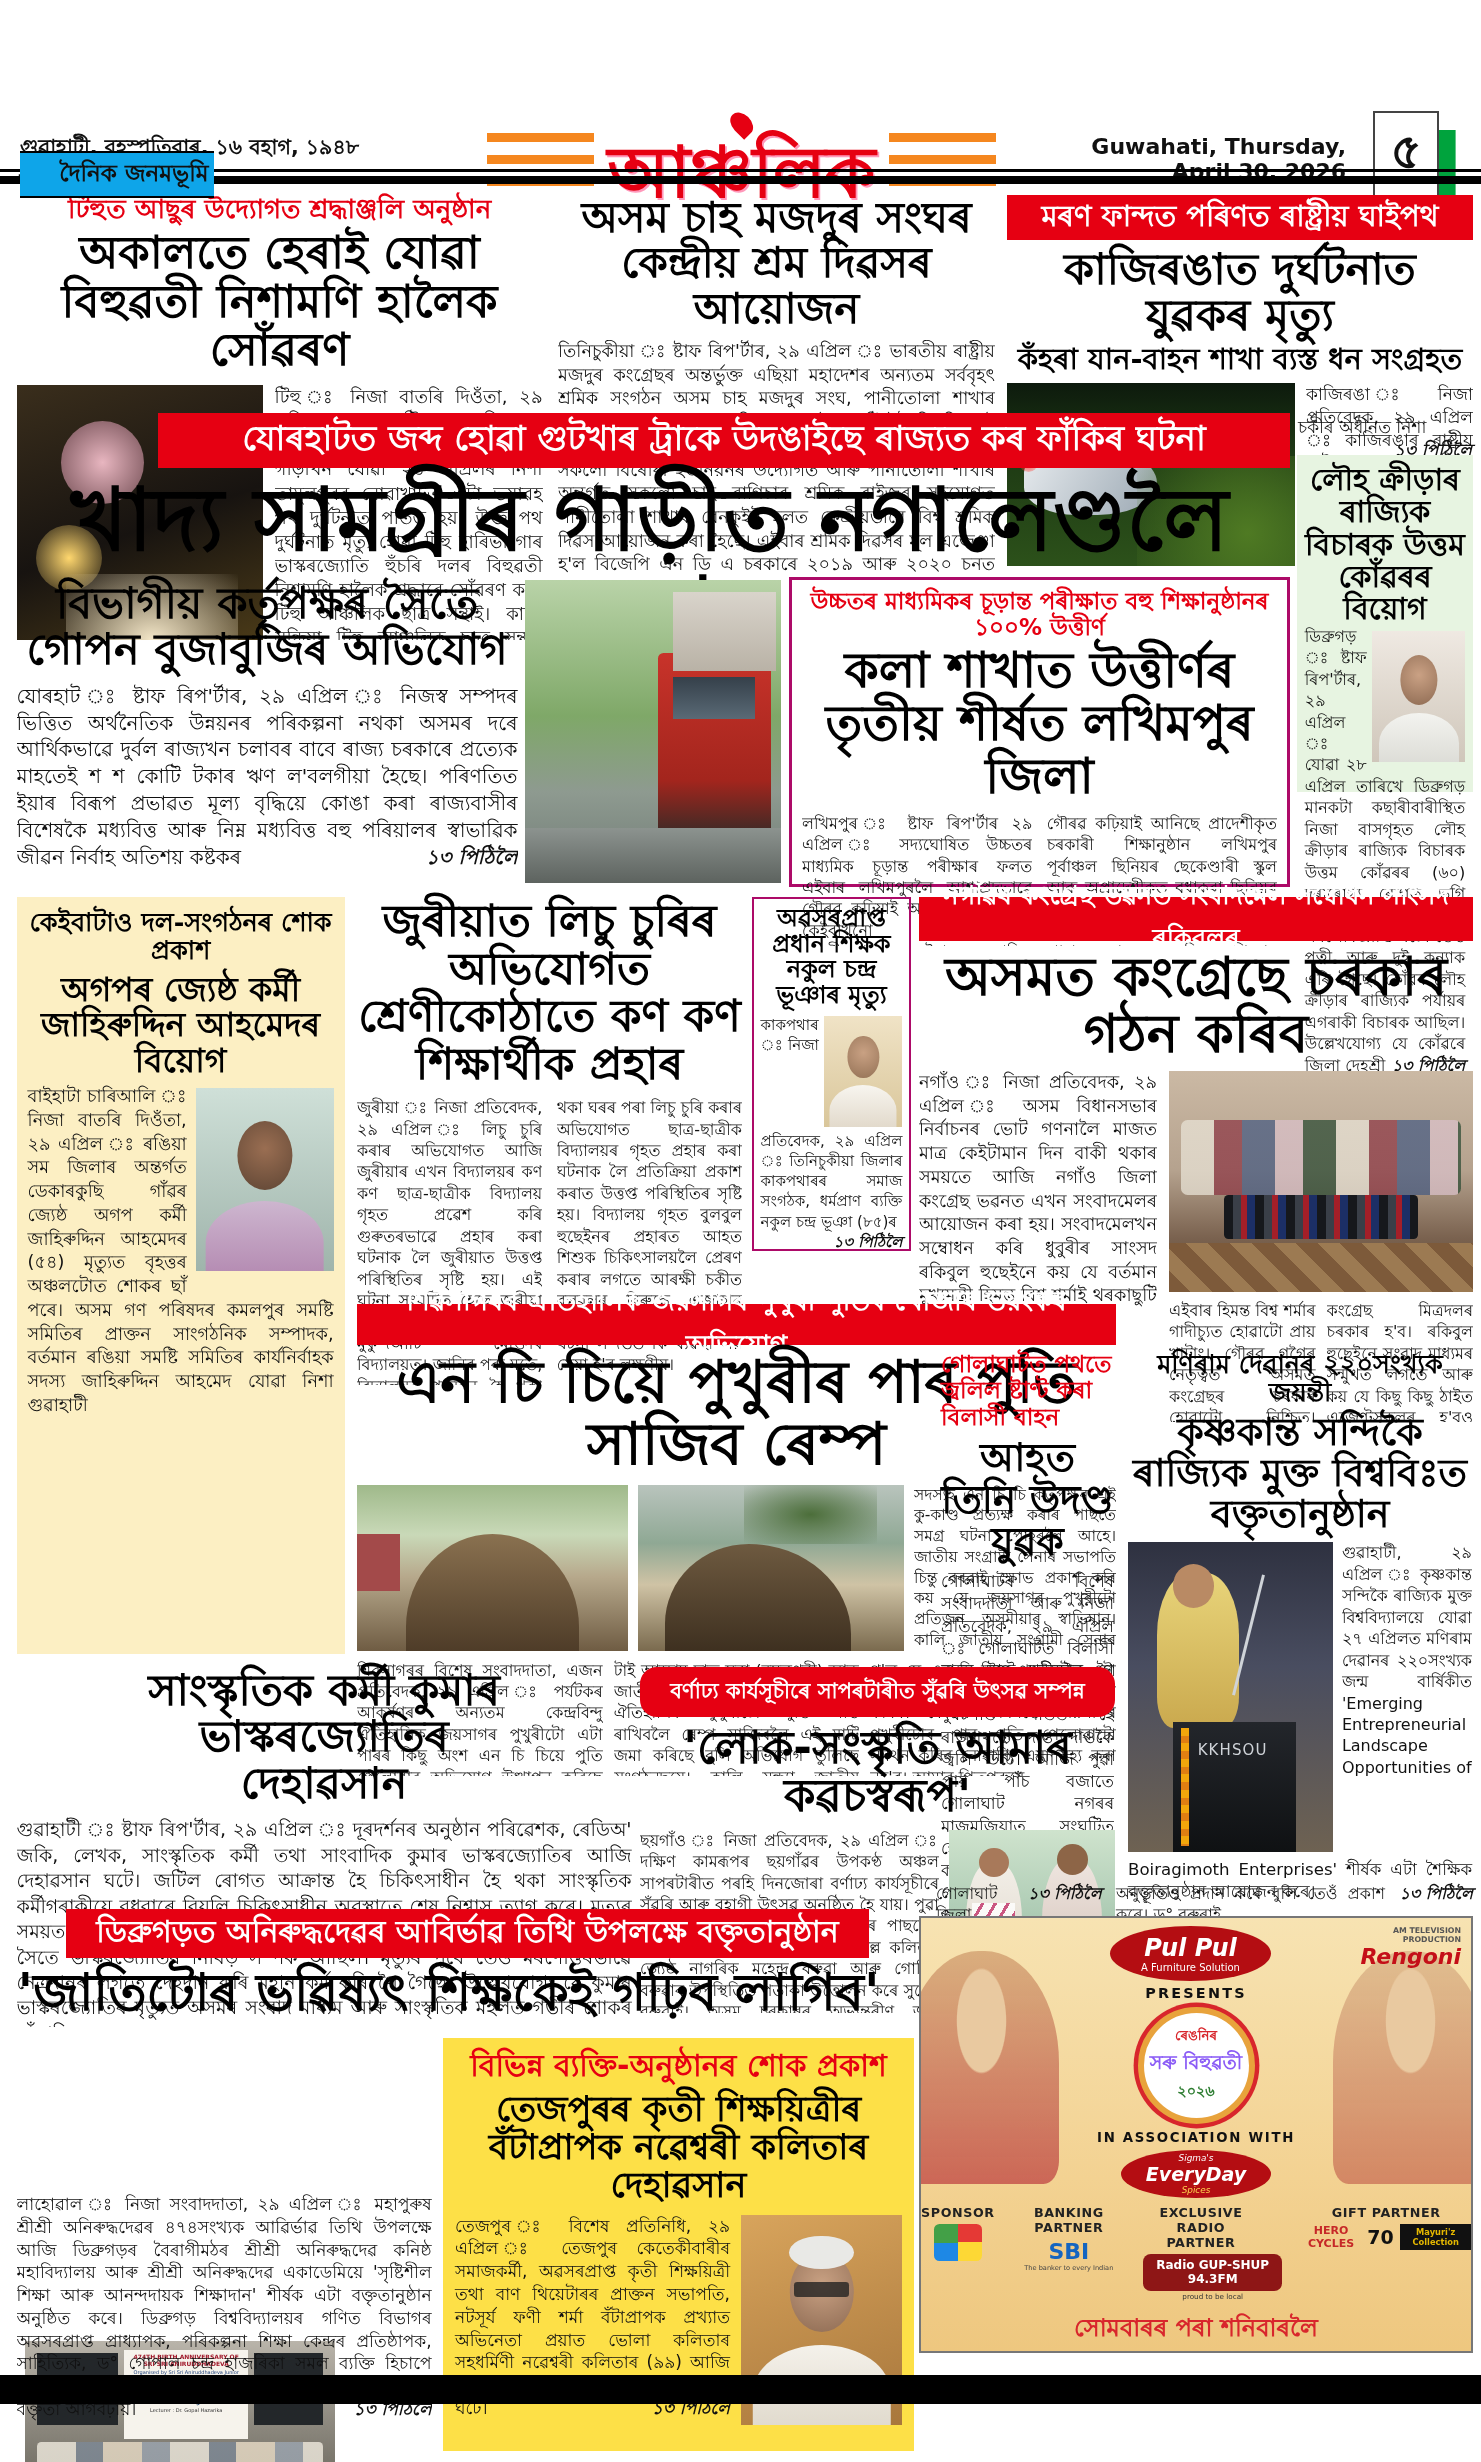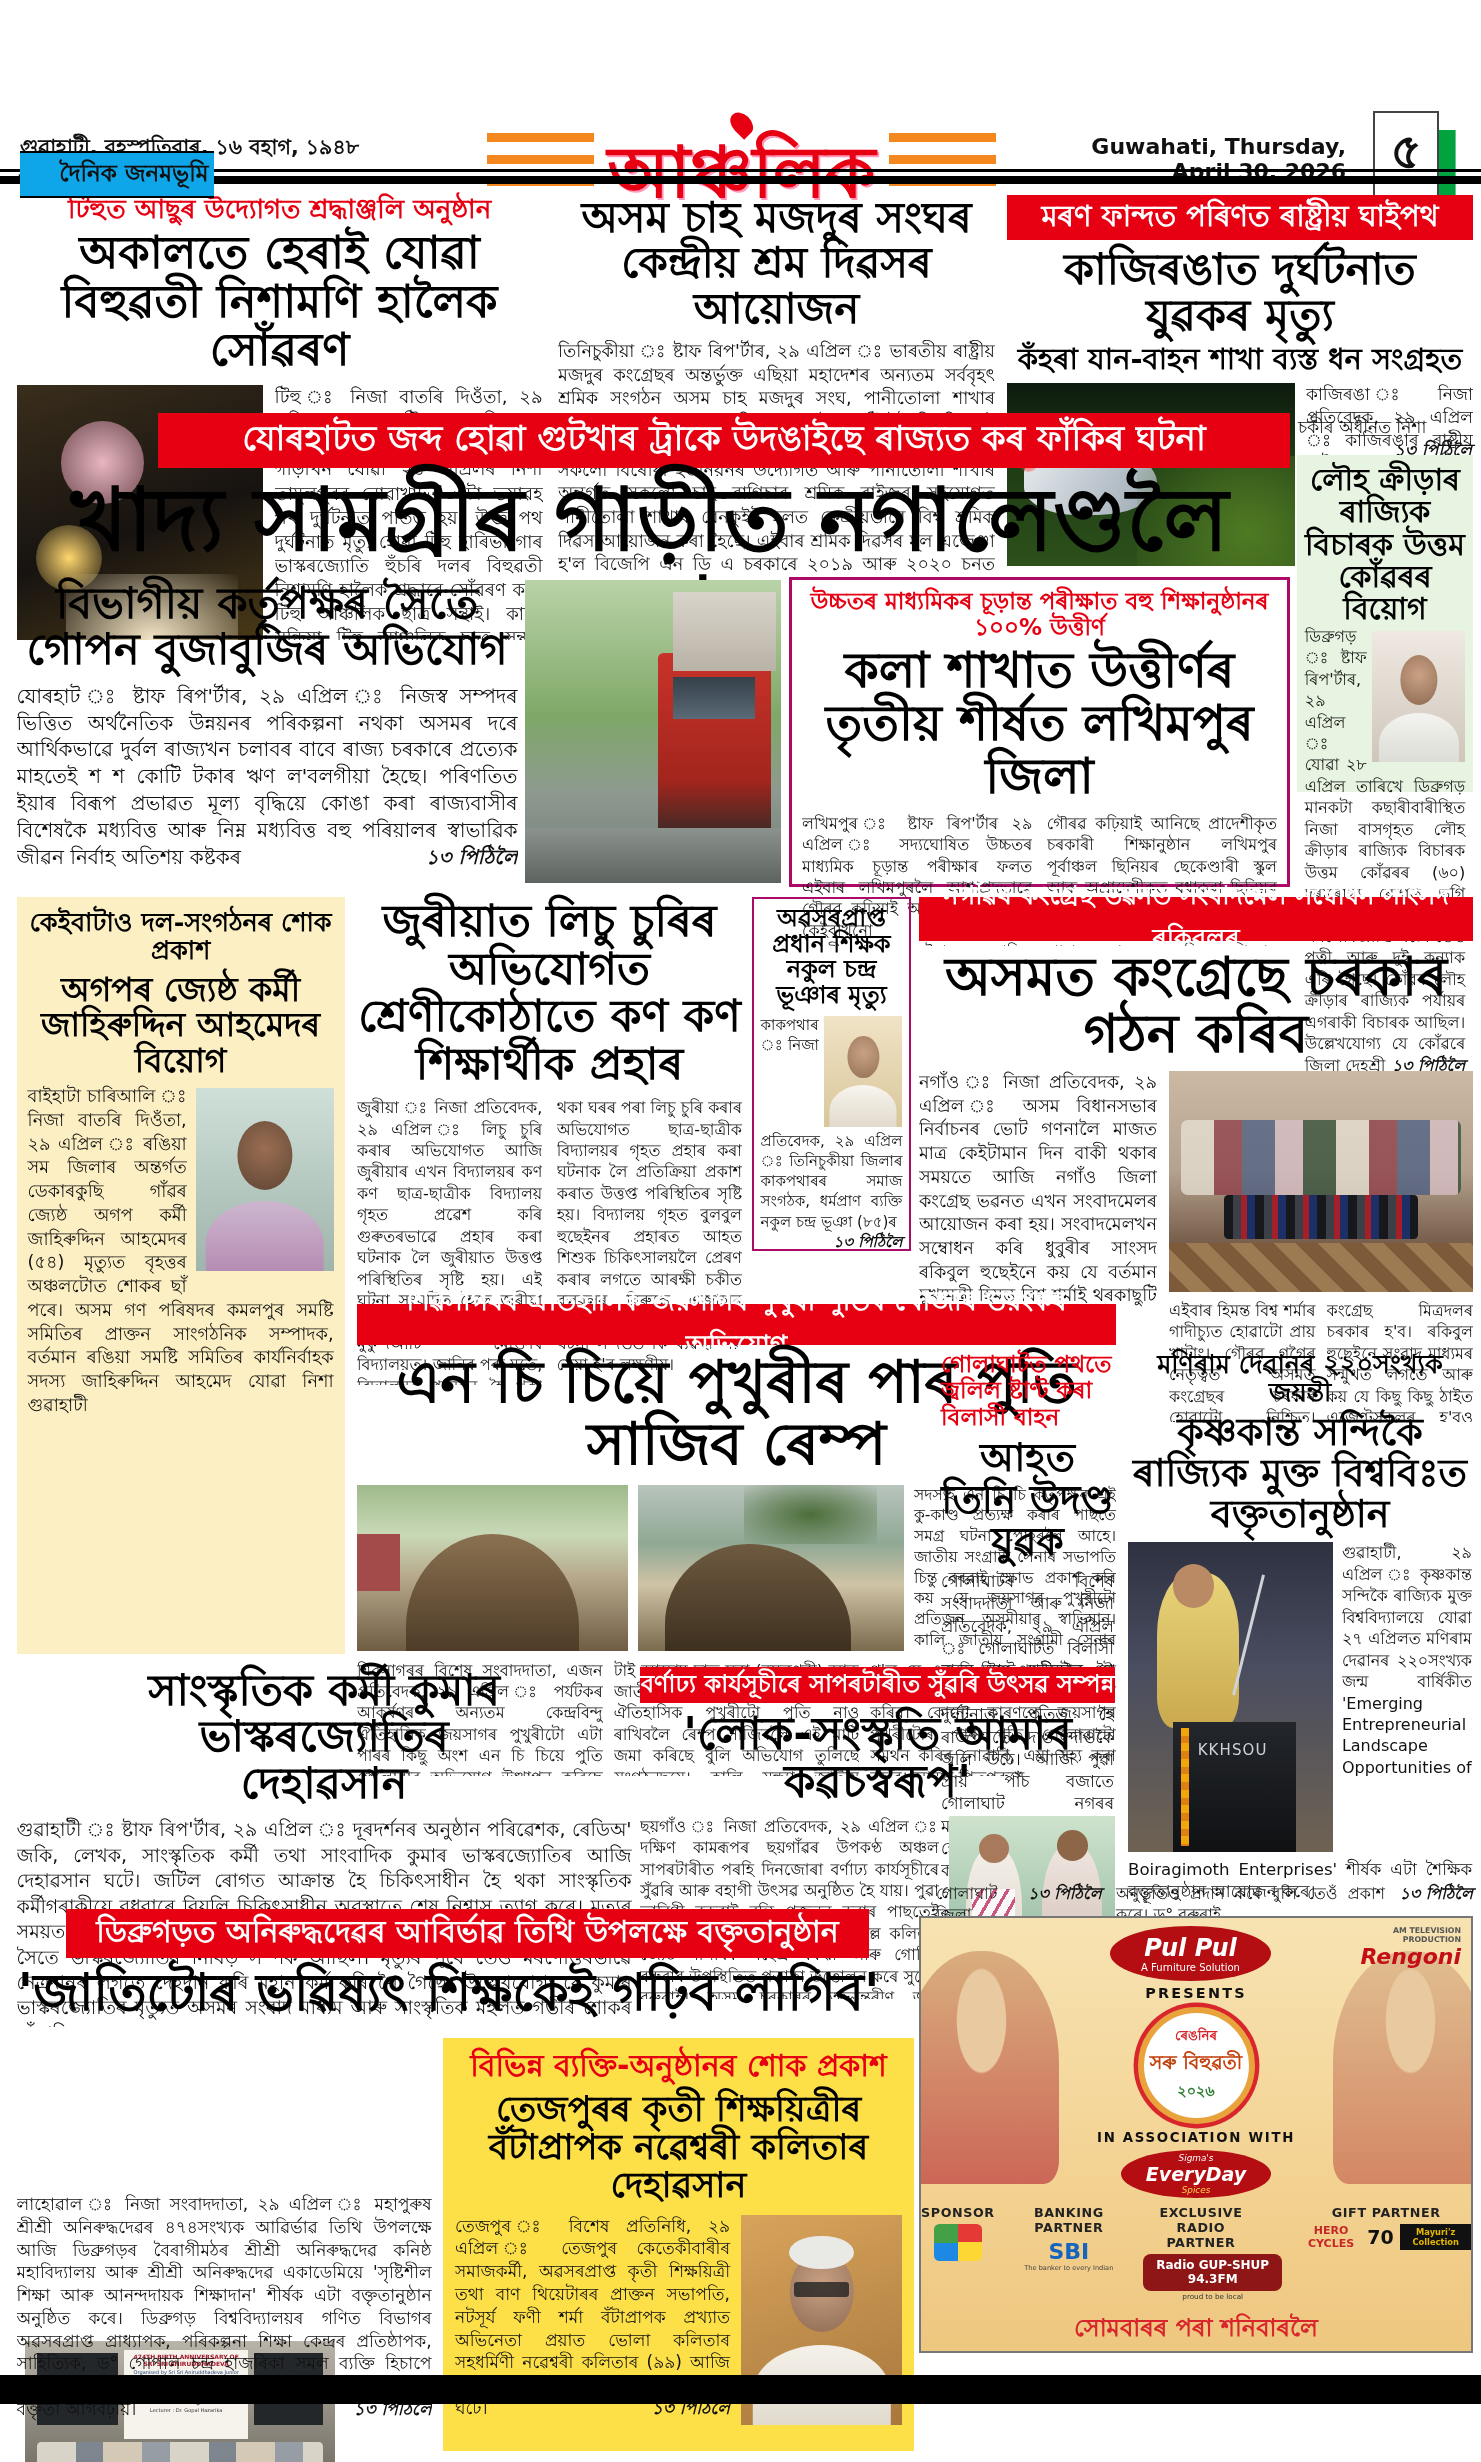--- a/index.html
+++ b/index.html
@@ -225,21 +225,21 @@
   </div>
   <div class="body-txt" style="font-size:16.6px;margin-top:6.6px;">Boiragimoth Enterprises' শীৰ্ষক এটা শৈক্ষিক বক্তৃতানুষ্ঠান আয়োজন কৰে।</div>
 </div>
 
 <div class="abs" style="left:16.6px;top:1667px;width:615px;">
   <div class="hl" style="font-size:43px;width:421px;margin:0 auto;">সাংস্কৃতিক কৰ্মী কুমাৰ ভাস্কৰজ্যোতিৰ দেহাৱসান</div>
   <div class="body-txt" style="font-size:19px;margin-top:11px;height:210px;overflow:hidden;">গুৱাহাটী ঃ ষ্টাফ ৰিপ'ৰ্টাৰ, ২৯ এপ্ৰিল ঃ দূৰদৰ্শনৰ অনুষ্ঠান পৰিৱেশক, ৰেডিঅ' জকি, লেখক, সাংস্কৃতিক কৰ্মী তথা সাংবাদিক কুমাৰ ভাস্কৰজ্যোতিৰ আজি দেহাৱসান ঘটে। জটিল ৰোগত আক্ৰান্ত হৈ চিকিৎসাধীন হৈ থকা সাংস্কৃতিক কৰ্মীগৰাকীয়ে বুধবাৰে বিয়লি চিকিৎসাধীন অৱস্থাতে শেষ নিশ্বাস ত্যাগ কৰে। মৃত্যুৰ সময়ত তেওঁৰ বয়স হৈছিল মাত্ৰ ৫০ বছৰ। চিনেমা তথা সাংস্কৃতিক জগতখনৰ সৈতে ভাস্কৰজ্যোতিৰ নিবিড় সম্পৰ্ক আছিল। মৃত্যুৰ পূৰ্বে তেওঁ মৰণোত্তৰভাৱে নেত্ৰদানৰ লগতে দেহদান কৰি মহান কৰ্ম কৰি থৈ গৈছে। উল্লেখযোগ্য যে কুমাৰ ভাস্কৰজ্যোতিৰ মৃত্যুত অসমৰ সংবাদ মাধ্যম আৰু সাংস্কৃতিক মহলত গভীৰ শোকৰ ছাঁ পৰিছে।</div>
 </div>
 
 <div class="abs" style="left:640px;top:1667px;width:475px;">
-  <div class="kbox" style="height:36px;font-size:24px;">বৰ্ণাঢ্য কাৰ্যসূচীৰে সাপৰটাৰীত সুঁৱৰি উৎসৱ সম্পন্ন</div>
+  <div class="kbox" style="height:50px;font-size:21px;border-radius:17px;">বৰ্ণাঢ্য কাৰ্যসূচীৰে সাপৰটাৰীত সুঁৱৰি উৎসৱ সম্পন্ন</div>
   <div class="hl" style="font-size:45px;margin-top:6.6px;">'লোক-সংস্কৃতি আমাৰ কৱচস্বৰূপ'</div>
   <div style="display:flex;gap:10px;margin-top:8.9px;">
     <div class="body-txt" style="flex:1;font-size:16px;height:183px;overflow:hidden;">
       <span>ছয়গাঁও ঃ নিজা প্ৰতিবেদক, ২৯ এপ্ৰিল ঃ দক্ষিণ কামৰূপৰ ছয়গাঁৱৰ উপকণ্ঠ অঞ্চল সাপৰটাৰীত পৰহি দিনজোৰা বৰ্ণাঢ্য কাৰ্যসূচীৰে সুঁৱৰি আৰু বহাগী উৎসৱ অনুষ্ঠিত হৈ যায়। পুৱা তাৰিণী বৰুৱাই বন্তি প্ৰজ্বলন কৰাৰ পাছতেই অসম চৰকাৰৰ শিল্পী পেঞ্চনাৰ প্ৰফুল্ল কলিতা, জ্যেষ্ঠ নাগৰিক মহেন্দ্ৰ বৰুৱা আৰু গোবিন বৰুৱাৰ উপস্থিতিত পতাকা উত্তোলন কৰে সুৰেশ বৰুৱাই। অসম চৰকাৰৰ অভ্যন্তৰীণ জল পৰিবহণ বিভাগৰ</span>
       
     </div>
     <div class="photo" style="width:166px;height:183px;flex:none;background:linear-gradient(180deg,#cfe3cd 0%,#aac9b2 50%,#8fae96 100%);">
       <div class="abs" style="left:10%;top:18%;width:34%;height:78%;background:linear-gradient(#f3efe8,#d8cfc2);border-radius:40% 40% 0 0;"></div>
       <div class="abs" style="left:18%;top:10%;width:18%;height:16%;border-radius:50%;background:#a8795a;"></div>
       <div class="abs" style="right:8%;top:16%;width:36%;height:80%;background:linear-gradient(#efe6e0,#cbb7ad);border-radius:42% 42% 0 0;"></div>
@@ -305,21 +305,21 @@
         <div style="font-size:10px;">A Furniture Solution</div>
       </div>
       <div style="width:111px;text-align:right;">
         <div style="font-size:7.8px;font-weight:700;color:#555;">AM TELEVISION PRODUCTION</div>
         <div style="font-size:22px;font-weight:800;color:#c40f18;font-style:italic;">Rengoni</div>
       </div>
     </div>
     <div style="font-size:14.4px;font-weight:800;letter-spacing:2.2px;margin-top:4.4px;">PRESENTS</div>
     <div style="margin-top:5.5px;width:105px;height:105px;border-radius:50%;background:#fff;border:6.6px solid #e8a33c;box-shadow:0 0 0 4.4px #d8262c;display:flex;flex-direction:column;align-items:center;justify-content:center;text-align:center;">
       <div style="font-size:13.3px;font-weight:700;color:#d8262c;">ৰেঙনিৰ</div>
-      <div style="font-size:19px;font-weight:800;color:#c2410c;">সৰু বিহুৱতী</div>
+      <div style="font-size:19px;font-weight:800;color:#8b5cf6;">সৰু বিহুৱতী</div>
       <div style="font-size:14.4px;font-weight:800;color:#2e7d32;">২০২৬</div>
     </div>
     <div style="font-size:13.3px;font-weight:800;letter-spacing:1.7px;margin-top:6.6px;">IN ASSOCIATION WITH</div>
     <div class="oval" style="width:150px;height:48px;margin-top:4.4px;">
       <div style="font-size:8.9px;font-style:italic;">Sigma's</div>
       <div style="font-size:19px;font-weight:800;font-style:italic;">EveryDay</div>
       <div style="font-size:8.9px;font-style:italic;color:#ffd54f;">Spices</div>
     </div>
     <div style="display:flex;gap:19px;margin-top:7.8px;align-items:flex-start;">
       <div style="text-align:center;">

